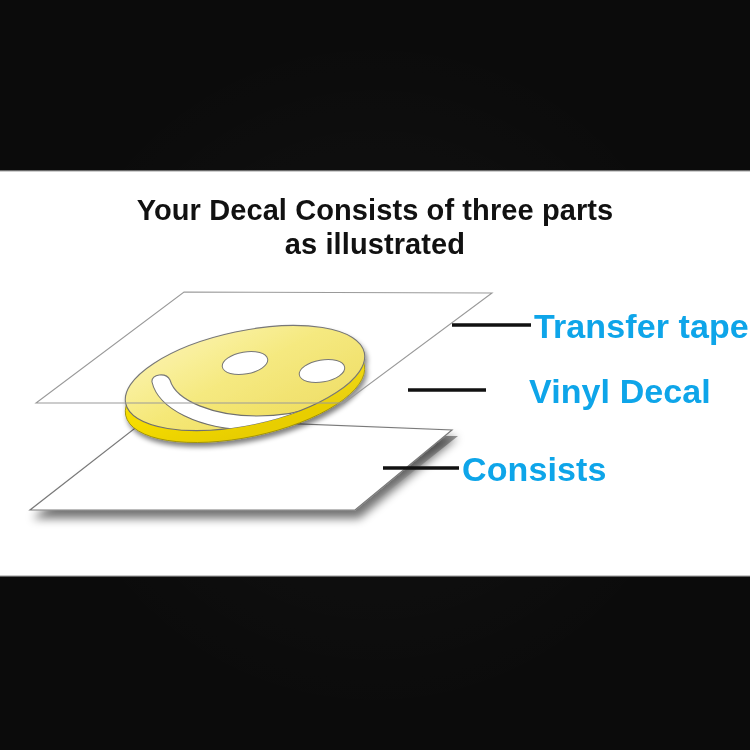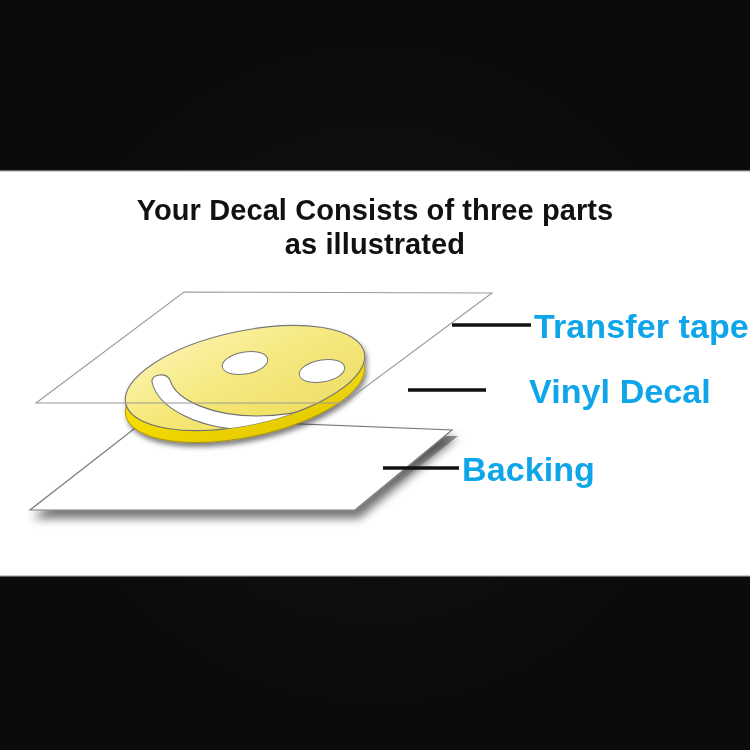--- a/index.html
+++ b/index.html
@@ -184,15 +184,15 @@
 
     <g>
       <line id="leader0" stroke="#111111" stroke-width="3.4" stroke-linecap="butt" x1="452" y1="325" x2="531" y2="325"></line>
       <line id="leader1" stroke="#111111" stroke-width="3.4" stroke-linecap="butt" x1="408" y1="390" x2="486" y2="390"></line>
       <line id="leader2" stroke="#111111" stroke-width="3.4" stroke-linecap="butt" x1="383" y1="468" x2="459" y2="468"></line>
     </g>
   </svg>
 
   <div class="callout" id="callout0" style="left: 534px; top: 307px;">Transfer tape</div>
   <div class="callout" id="callout1" style="left: 489px; top: 372px; margin-left: 40px;">Vinyl Decal</div>
-  <div class="callout" id="callout2" style="left: 462px; top: 450px;">Backing</div>
+  <div class="callout" id="callout2" style="left: 462px; top: 450px;">Consists</div>
 
 </div>
 
 </body></html>

